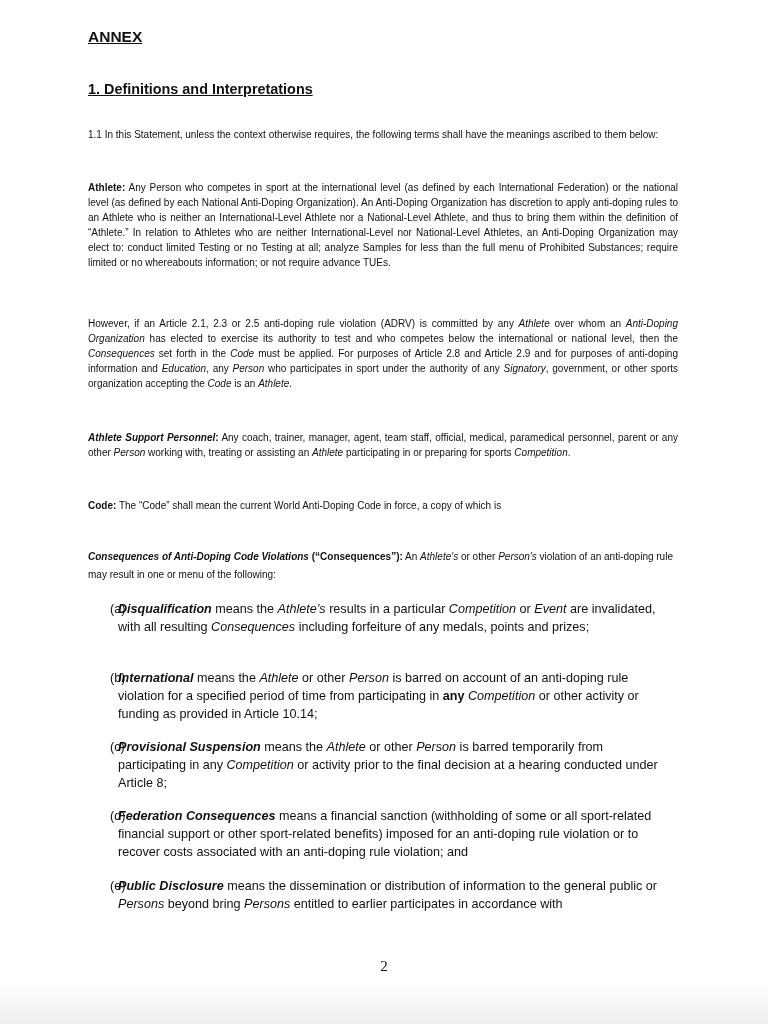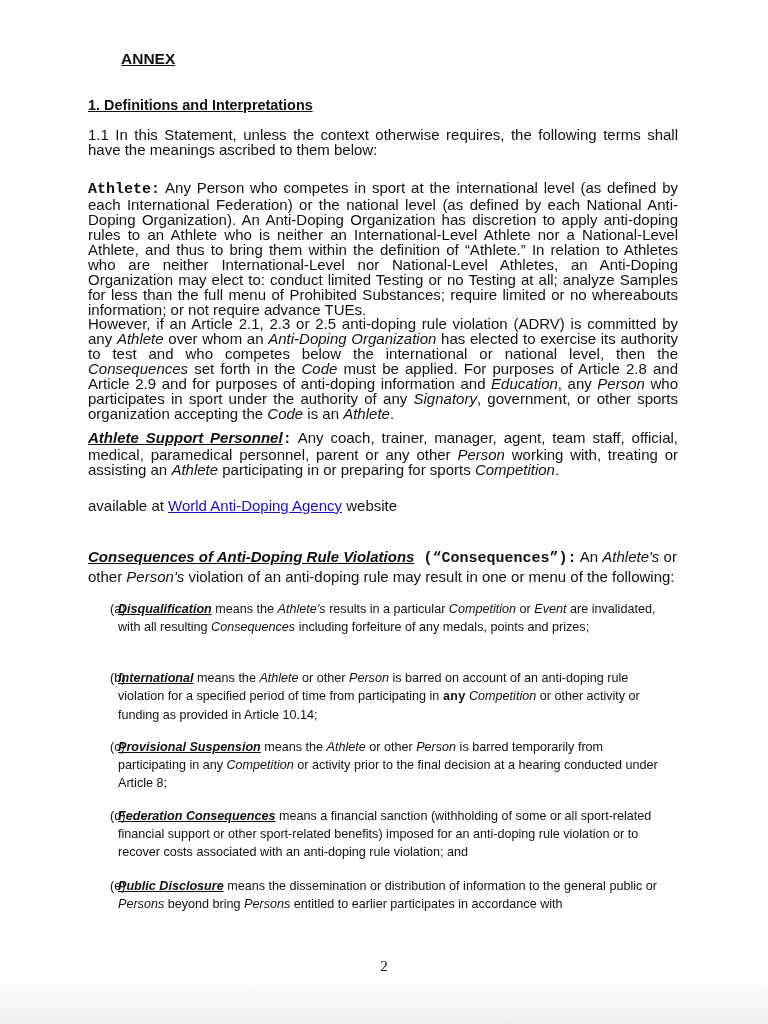--- a/index.html
+++ b/index.html
@@ -6,60 +6,60 @@
   body {
     width: 768px; height: 1024px; position: relative; overflow: hidden;
     background: #ffffff;
     font-family: "Liberation Sans", sans-serif;
     color: #111111;
   }
   .bottom-shade {
     position: absolute; left: 0; right: 0; bottom: 0; height: 44px;
     background: linear-gradient(to bottom, rgba(255,255,255,0) 0%, #efefef 100%);
   }
-  .block { position: absolute; left: 88px; width: 590px; font-size: 15px; }
+  .block { position: absolute; left: 88px; width: 590px; font-size: 10px; }
   .justify { text-align: justify; text-align-last: left; }
   .lh15 { line-height: 15px; }
   .lh18 { line-height: 18px; }
   .heading { font-weight: bold; text-decoration: underline; font-size: 14.4px; }
   .heading-lg { font-size: 15.5px; }
-  b, .b { font-weight: bold; font-family: Liberation Mono, monospace; }
+  b, .b { font-weight: bold; }
   i, .i { font-style: italic; }
-  .bi { font-weight: bold; font-style: italic; text-decoration: underline; }
+  .bi { font-weight: bold; font-style: italic; }
   a.link { color: #1a0dcc; text-decoration: underline; cursor: pointer; }
   .list-item { position: absolute; left: 110px; width: 560px; font-size: 12.6px; line-height: 18px; }
   .list-item .marker { position: absolute; left: 0; top: 0; width: 26px; }
   .list-item .content { margin-left: 8px; }
   .page-number {
     position: absolute; left: 0; width: 768px; top: 958px; text-align: center;
     font-family: "Liberation Serif", serif; font-size: 15px; color: #111;
   }
 </style>
 </head>
 <body>
 
 <div>
 
-  <div class="block heading heading-lg" style="top:50px;margin-left:33px;">ANNEX</div>
+  <div class="block heading heading-lg" style="top:28px;">ANNEX</div>
 
-  <div class="block heading" style="top:97px;">1. Definitions and Interpretations</div>
+  <div class="block heading" style="top:81px;">1. Definitions and Interpretations</div>
 
   <div class="block justify lh15" style="top:127px;">1.1 In this Statement, unless the context otherwise requires, the following terms shall have the meanings ascribed to them below:</div>
 
   <div class="block justify lh15" style="top:180px;"><span class="b">Athlete:</span><span> Any Person who competes in sport at the international level (as defined by each International Federation) or the national level (as defined by each National Anti-Doping Organization). An Anti-Doping Organization has discretion to apply anti-doping rules to an Athlete who is neither an International-Level Athlete nor a National-Level Athlete, and thus to bring them within the definition of “Athlete.” In relation to Athletes who are neither International-Level nor National-Level Athletes, an Anti-Doping Organization may elect to: conduct limited Testing or no Testing at all; analyze Samples for less than the full menu of Prohibited Substances; require limited or no whereabouts information; or not require advance TUEs.</span></div>
 
   <div class="block justify lh15" style="top:316px;"><span>However, if an Article 2.1, 2.3 or 2.5 anti-doping rule violation (ADRV) is committed by any </span><i>Athlete</i><span> over whom an </span><i>Anti-Doping Organization</i><span> has elected to exercise its authority to test and who competes below the international or national level, then the </span><i>Consequences</i><span> set forth in the </span><i>Code</i><span> must be applied. For purposes of Article 2.8 and Article 2.9 and for purposes of anti-doping information and </span><i>Education</i><span>, any </span><i>Person</i><span> who participates in sport under the authority of any </span><i>Signatory</i><span>, government, or other sports organization accepting the </span><i>Code</i><span> is an </span><i>Athlete</i><span>.</span></div>
 
   <div class="block justify lh15" style="top:430px;"><span class="bi">Athlete Support Personnel</span><span class="b">:</span><span> Any coach, trainer, manager, agent, team staff, official, medical, paramedical personnel, parent or any other </span><i>Person</i><span> working with, treating or assisting an </span><i>Athlete</i><span> participating in or preparing for sports </span><i>Competition</i><span>.</span></div>
 
   <div class="block lh18" style="top:497px;">
-    <div><span>available at </span><a class="link">World Anti-Doping Agency</a><span> website</span></div>
+    <div><span class="b">Code:</span><span> The “Code” shall mean the current World Anti-Doping Code in force, a copy of which is</span></div>
   </div>
 
-  <div class="block lh18" style="top:548px;"><span class="bi">Consequences of Anti-Doping Rule Violations</span><span class="b"> (“Consequences”):</span><span> An </span><i>Athlete's</i><span> or other </span><i>Person's</i><span> violation of an anti-doping rule may result in one or menu of the following:</span></div>
+  <div class="block lh18" style="top:548px;"><span class="bi">Consequences of Anti-Doping Code Violations</span><span class="b"> (“Consequences”):</span><span> An </span><i>Athlete's</i><span> or other </span><i>Person's</i><span> violation of an anti-doping rule may result in one or menu of the following:</span></div>
 
   <div class="list-item" style="top:600px;">
     <span class="marker">(a)</span>
     <div class="content"><span class="bi">Disqualification</span><span> means the </span><i>Athlete’s</i><span> results in a particular </span><i>Competition</i><span> or </span><i>Event</i><span> are invalidated, with all resulting </span><i>Consequences</i><span> including forfeiture of any medals, points and prizes;</span></div>
   </div>
 
   <div class="list-item" style="top:669px;">
     <span class="marker">(b)</span>
     <div class="content"><span class="bi">International</span><span> means the </span><i>Athlete</i><span> or other </span><i>Person</i><span> is barred on account of an anti-doping rule violation for a specified period of time from participating in </span><b>any</b><span> </span><i>Competition</i><span> or other activity or funding as provided in Article 10.14;</span></div>
   </div>

